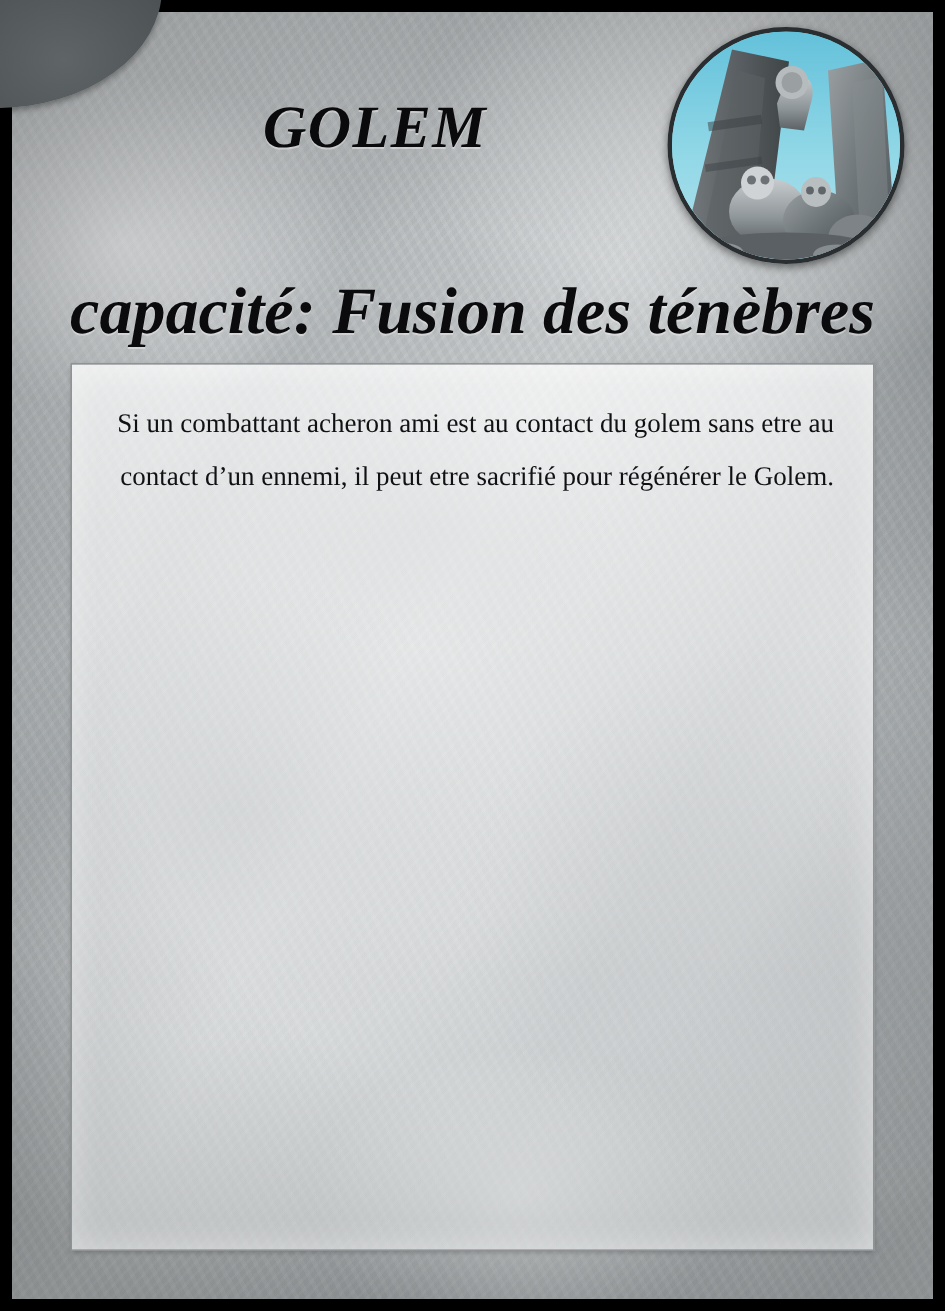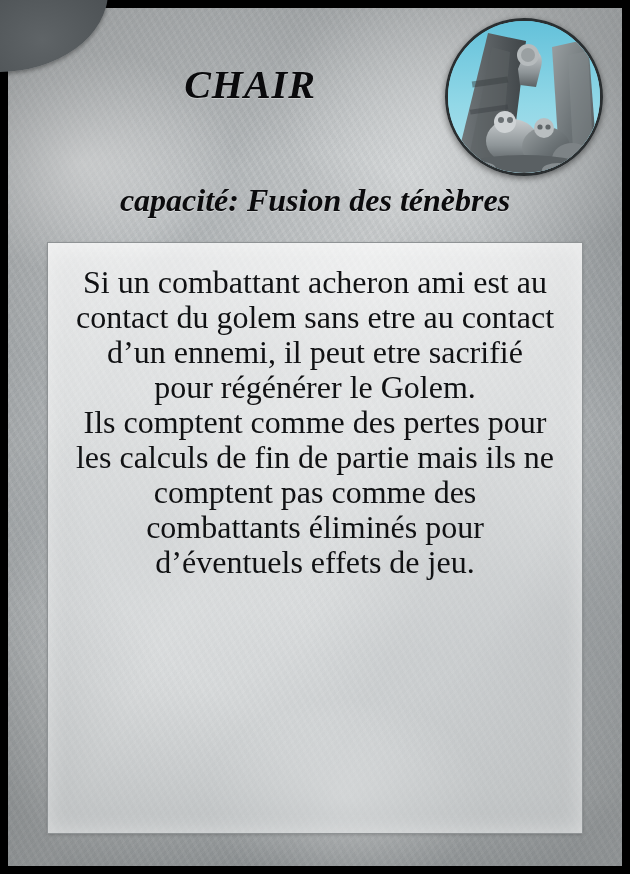--- a/index.html
+++ b/index.html
@@ -92,62 +92,62 @@
   
   .ability {
     position: absolute;
     left: 22px;
     top: 182px;
     width: 586px;
     text-align: center;
     font-family: "Liberation Serif", serif;
     font-weight: bold;
     font-style: italic;
-    font-size: 32px;
+    font-size: 44px;
     color: #0b0b0d;
     text-shadow: 0 1px 0 rgba(255,255,255,0.35);
   }
   
   .panel {
     position: absolute;
     left: 47px;
     top: 242px;
     width: 536px;
     height: 592px;
     box-sizing: border-box;
     border: 1px solid #8f9395;
     background:
       linear-gradient(180deg, rgba(255,255,255,0.72) 0%, rgba(252,253,253,0.58) 35%, rgba(238,240,241,0.50) 70%, rgba(226,229,230,0.55) 100%);
     box-shadow: inset 0 0 22px rgba(255,255,255,0.45), 0 1px 3px rgba(0,0,0,0.18);
     padding: 22px 26px;
   }
   .panel p {
     margin: 0;
-    text-align: center;
-    font-family: "Liberation Serif", serif;
-    font-size: 32px;
+    text-align: right;
+    font-family: "Liberation Serif", serif;
+    font-size: 18px;
     line-height: 35px;
     color: #101113;
   }
   .panel p.gap {
     margin-top: 35px;
   }
 </style>
 </head>
 <body>
 
 <div class="card">
 
   <div class="card-bg"></div>
   <div class="vignette"></div>
 
   <div class="corner-arc"></div>
 
   <div class="title-block">
-    <div class="title-line">CHAIR</div>
+    <div class="title-line">GOLEM</div>
   </div>
 
   <div class="portrait">
     <svg width="152" height="152" viewBox="0 0 152 152" aria-hidden="true">
       <defs>
         <linearGradient id="sky" x1="0" y1="0" x2="0" y2="1">
           <stop offset="0%" stop-color="#63c1da"></stop>
           <stop offset="55%" stop-color="#92d8e7"></stop>
           <stop offset="100%" stop-color="#b2e0ec"></stop>
         </linearGradient>
@@ -194,16 +194,15 @@
       <ellipse cx="76" cy="150" rx="70" ry="16" fill="#5a6063"></ellipse>
       <ellipse cx="34" cy="148" rx="14" ry="7" fill="#8d9396"></ellipse>
       <ellipse cx="110" cy="149" rx="16" ry="7" fill="#868c8f"></ellipse>
     </svg>
   </div>
 
   <div class="ability">capacité: Fusion des ténèbres</div>
 
   <div class="panel">
     <p>Si un combattant acheron ami est au contact du golem sans etre au contact d’un ennemi, il peut etre sacrifié pour régénérer le Golem.</p>
-    <p>Ils comptent comme des pertes pour les calculs de fin de partie mais ils ne comptent pas comme des combattants éliminés pour d’éventuels effets de jeu.</p>
   </div>
 
 </div>
 
 </body></html>

